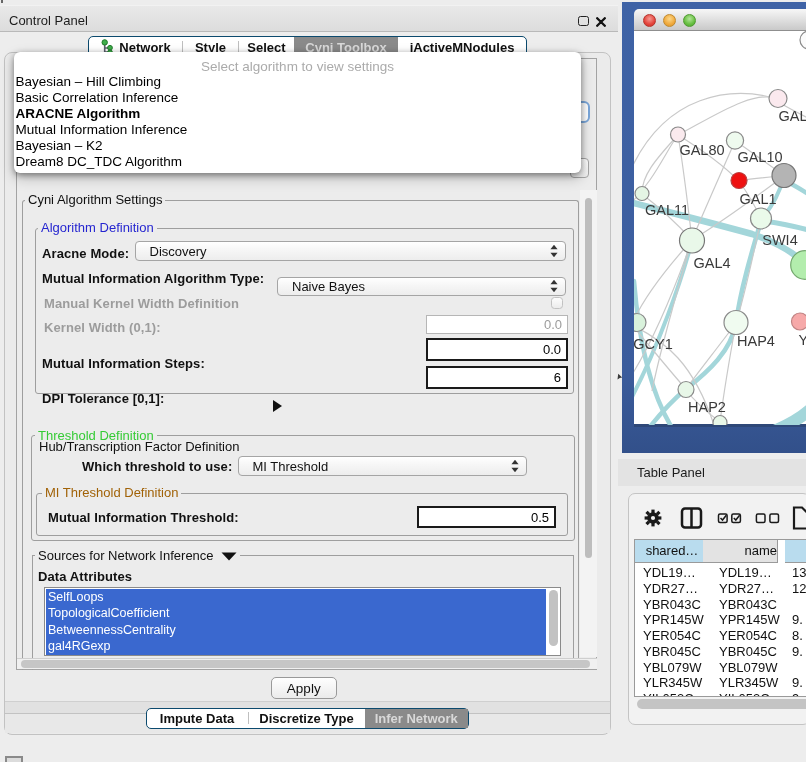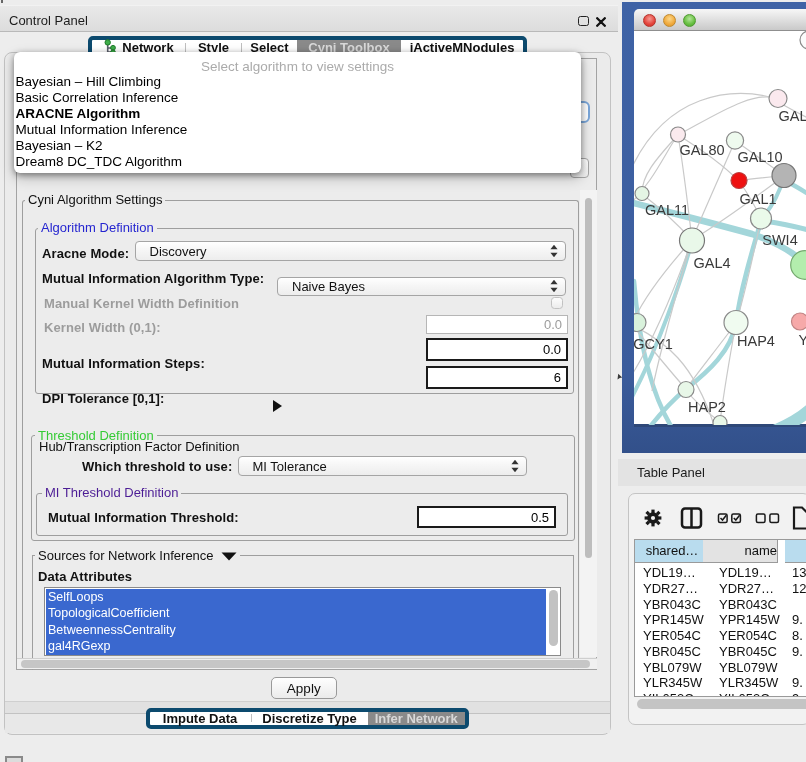--- a/index.html
+++ b/index.html
@@ -8,21 +8,21 @@
   .abs{position:absolute;}
   .grouptitle{position:absolute;font-size:13px;background:#ececec;padding:0 3px;line-height:13px;}
   .blab{position:absolute;font-weight:bold;font-size:13px;letter-spacing:0.1px;color:#111;}
   .combo{position:absolute;border:1px solid #a5a5a5;border-radius:4px;
          background:linear-gradient(#ffffff,#f6f6f6 45%,#ededed);box-sizing:border-box;
          font-size:13px;color:#111;}
   .combo .ctext{position:absolute;left:14px;top:50%;transform:translateY(-50%);}
   .stepper{position:absolute;right:7px;top:50%;transform:translateY(-50%);width:8px;height:13px;}
   .input{position:absolute;background:#fff;box-sizing:border-box;font-size:13px;
          text-align:right;padding-right:5px;}
-  .seg{position:absolute;background:#fff;border:4px solid #0c4a6e;border-radius:5px;
+  .seg{position:absolute;background:#fff;border:1px solid #0c4a6e;border-radius:5px;
        box-sizing:border-box;display:flex;align-items:center;font-size:13px;font-weight:bold;color:#111;}
   .seg .sp{width:1px;height:60%;background:#bfbfbf;}
   .seg .it{display:flex;align-items:center;justify-content:center;height:100%;}
   .seg .sel{background:#8a8a8a;color:#d9d9d9;}
 </style>
 </head>
 <body>
 <div id="page">
 
   <div class="abs" style="left:1px;top:0;width:2px;height:3px;background:#666;"></div>
@@ -104,30 +104,30 @@
   <svg class="abs" style="left:271px;top:399px;" width="12" height="14" viewBox="0 0 12 14">
     <path d="M2 1 L11 7 L2 13 Z" fill="#111"></path>
     </svg>
 
   <div class="abs" style="left:31px;top:435px;width:543.5px;height:106px;border:1px solid #9e9e9e;
        border-radius:3px;box-sizing:border-box;"></div>
   <div class="grouptitle" style="left:35px;top:428.5px;color:#35cb35;">Threshold Definition</div>
 
   <div class="blab" style="left:82px;top:459px;">Which threshold to use:</div>
   <div class="combo" style="left:237.5px;top:455.5px;width:289px;height:20px;">
-    <span class="ctext">MI Tolerance</span>
+    <span class="ctext">MI Threshold</span>
     <svg class="stepper" viewBox="0 0 9 14">
         <path d="M4.5 0 L8.5 5 L0.5 5 Z" fill="#333"></path>
         <path d="M4.5 14 L8.5 9 L0.5 9 Z" fill="#333"></path>
       </svg>
   </div>
 
   <div class="abs" style="left:36px;top:492.5px;width:532px;height:43px;border:1px solid #9e9e9e;
        border-radius:3px;box-sizing:border-box;"></div>
-  <div class="grouptitle" style="left:42px;top:486px;color:#4c1d95;">MI Threshold Definition</div>
+  <div class="grouptitle" style="left:42px;top:486px;color:#a16207;">MI Threshold Definition</div>
 
   <div class="blab" style="left:48px;top:510px;">Mutual Information Threshold:</div>
   <div class="input" style="left:417px;top:505.5px;width:139px;height:22.5px;border:2px solid #1a1a1a;
        color:#000;line-height:19px;">0.5</div>
 
   <div class="abs" style="left:31.5px;top:555px;width:542.5px;height:115px;border:1px solid #9e9e9e;
        border-bottom:none;box-sizing:border-box;"></div>
   <div class="grouptitle" style="left:35px;top:548.5px;color:#111;">Sources for Network Inference&nbsp;
     <svg width="16" height="9" viewBox="0 0 16 9" style="vertical-align:-1px;">
         <path d="M0.5 0.5 L15.5 0.5 L8 8.5 Z" fill="#111"></path>

